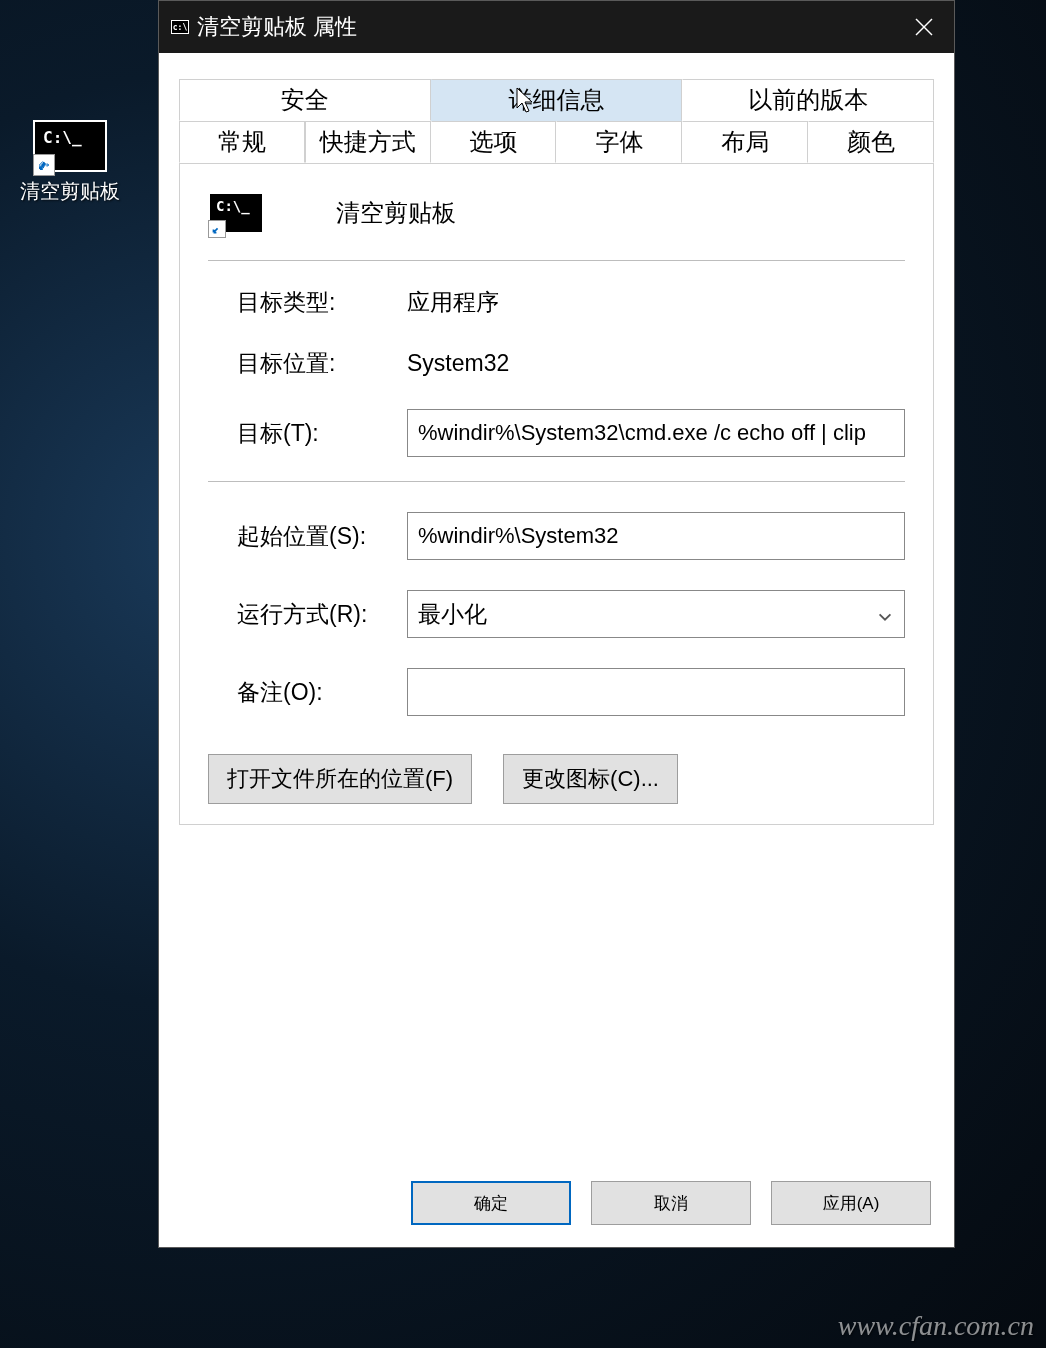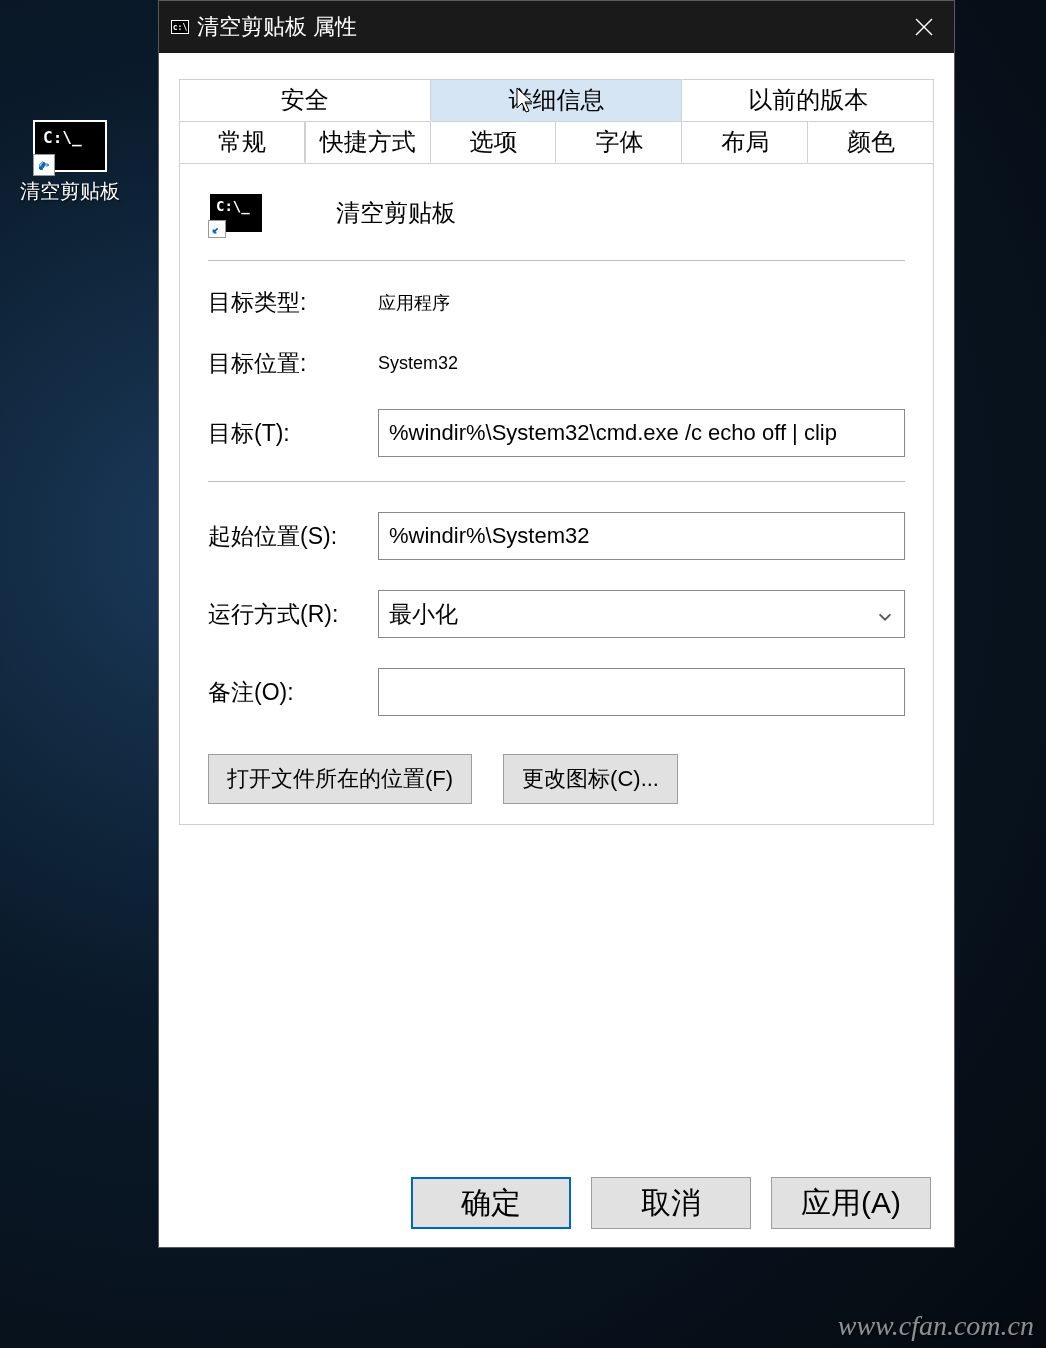--- a/index.html
+++ b/index.html
@@ -74,23 +74,23 @@
 
   .tab-content {
     border: 1px solid #d0d0d0; border-top: none;
     padding: 28px 28px 20px 28px; flex: 1;
     display: flex; flex-direction: column;
   }
   .header-row { display: flex; align-items: center; gap: 72px; margin-bottom: 18px; }
   .shortcut-name { font-size: 24px; color: #000; }
   .divider { height: 1px; background: #bdbdbd; margin: 8px 0 26px 0; }
 
-  .form-row { display: flex; align-items: center; margin-bottom: 30px; }
+  .form-row { display: flex; align-items: center; margin-bottom: 30px; margin-left: 29px; }
   .form-label { width: 170px; font-size: 23px; color: #000; }
-  .form-static { font-size: 18px; color: #000; text-align: right; }
+  .form-static { font-size: 23px; color: #000; text-align: right; }
   .form-input {
     flex: 1; height: 48px; border: 1px solid #888; padding: 0 10px;
     font-size: 22px; font-family: inherit; background: #fff;
   }
   .form-select {
     flex: 1; height: 48px; border: 1px solid #888; padding: 0 10px;
     font-size: 23px; background: #fff;
     display: flex; align-items: center; justify-content: space-between;
   }
   .chev { width: 18px; height: 18px; }
@@ -102,22 +102,22 @@
     font-size: 22px; display: flex; align-items: center; justify-content: center;
     padding: 0 18px; min-width: 170px; cursor: default;
   }
 
   .dialog-footer {
     position: absolute; left: 158px; top: 1158px; width: 797px; height: 90px;
     display: flex; align-items: center; justify-content: flex-end; gap: 20px;
     padding-right: 24px;
   }
   .footer-btn {
-    width: 160px; height: 52px; border: 1px solid #9d9d9d; background: #e1e1e1;
-    font-size: 30px; display: flex; align-items: center; justify-content: center;
+    width: 160px; height: 44px; border: 1px solid #9d9d9d; background: #e1e1e1;
+    font-size: 17px; display: flex; align-items: center; justify-content: center;
   }
   .footer-btn.primary { border: 2px solid #0067c0; background: #e1e1e1; }
 
   .cursor-arrow {
     position: absolute; left: 516px; top: 87px; width: 20px; height: 28px;
     pointer-events: none; z-index: 100;
   }
 
   .watermark {
     position: absolute; right: 12px; bottom: 6px; color: rgba(255,255,255,0.55);

